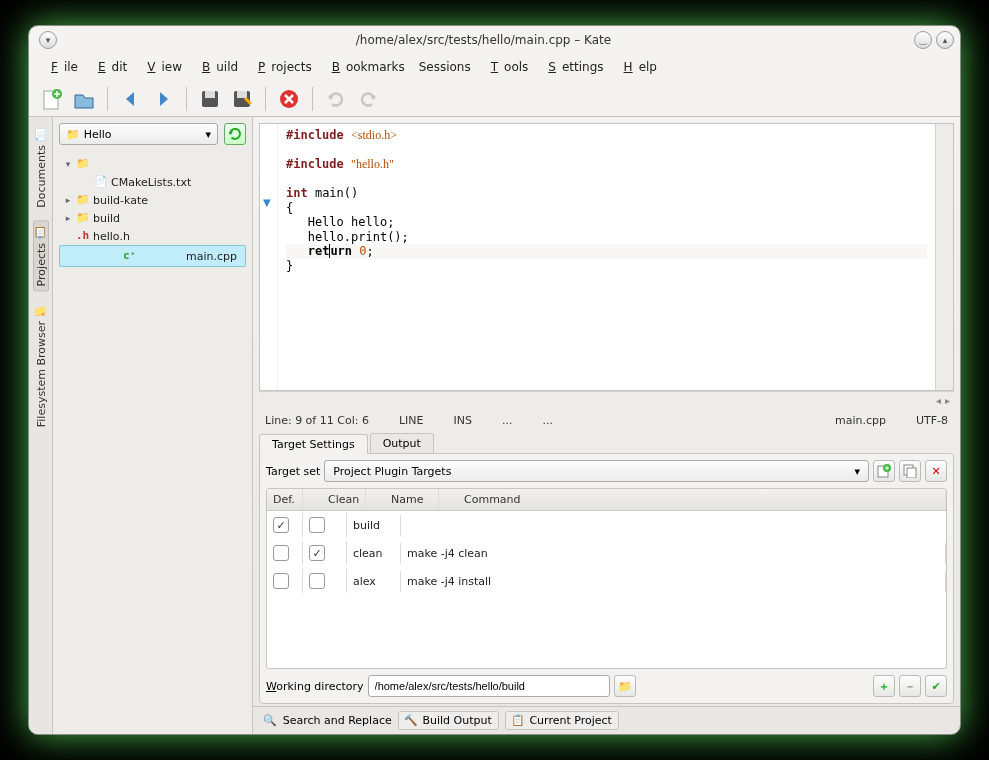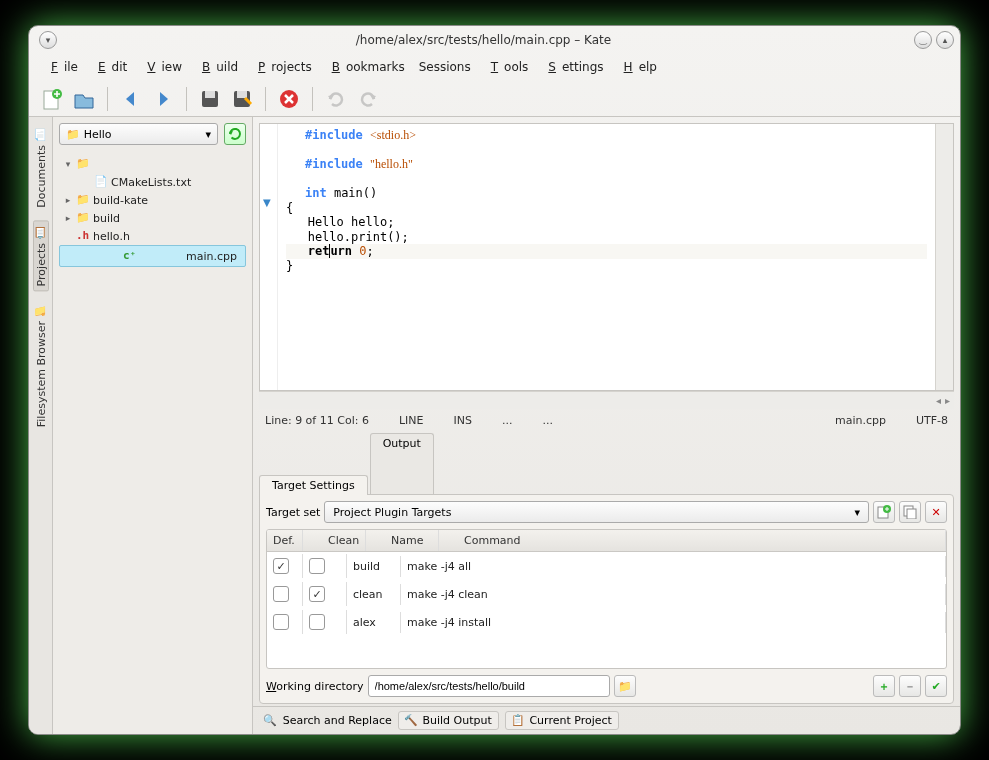--- a/index.html
+++ b/index.html
@@ -26,32 +26,32 @@
 .tree-body { flex: 1; padding: 4px 6px; font-size: 11px; color: #222; }
 .node { display: flex; align-items: center; gap: 3px; height: 18px; padding-left: 4px; white-space: nowrap; }
 .node.sel { background: #c1ecf9; border: 1px solid #86c6dc; border-radius: 2px; }
 .expander { width: 10px; color: #666; font-size: 9px; text-align: center; }
 .ficon { width: 14px; height: 14px; display: inline-block; }
 .right { flex: 1; display: flex; flex-direction: column; min-width: 0; }
 .editor-wrap { flex: none; height: 268px; display: flex; background: #fff; border: 1px solid #c7c5c1; margin: 6px 6px 0 6px; position: relative; }
 .gutter { width: 18px; background: #fff; border-right: 1px solid #eee; position: relative; }
 .fold-tri { position: absolute; left: 3px; top: 73px; color: #3a87c9; font-size: 10px; }
 .code { flex: 1; font-family: "DejaVu Sans Mono", monospace; font-size: 12px; padding: 4px 8px; white-space: pre; line-height: 14.5px; }
-.kw { color: #3b82f6; font-weight: bold; margin-left: 19px; }
+.kw { color: #7f1d1d; font-weight: bold; }
 .inc { color: #b84c00; font-family: Liberation Serif, serif; }
 .num { color: #b84c00; }
 .bold { font-weight: bold; }
 .cline { background: #f8f7f3; }
 .vscroll { width: 18px; background: #edece9; border-left: 1px solid #d5d3ce; }
 .hscroll { height: 18px; background: #edece9; border-top: 1px solid #d5d3ce; margin: 0 6px; display: flex; align-items: center; justify-content: flex-end; padding: 0 4px; font-size: 10px; color: #888; gap: 4px; }
 .status { height: 22px; display: flex; align-items: center; padding: 0 12px; font-size: 11px; color: #333; gap: 30px; }
 .status .grow { flex: 1; }
 .tabs { display: flex; gap: 2px; padding: 2px 6px 0; }
 .tab { background: #eae8e4; border: 1px solid #c7c5c1; border-bottom: none; padding: 3px 12px; border-radius: 3px 3px 0 0; cursor: pointer; font-size: 11px; }
-.tab.active { background: #f4f2ee; position: relative; top: 1px; margin-top: 41px; }
+.tab.active { background: #f4f2ee; position: relative; top: 1px; }
 .panel { background: #f4f2ee; border: 1px solid #c7c5c1; margin: 0 6px 2px; border-radius: 0 4px 4px 4px; padding: 6px; display: flex; flex-direction: column; gap: 6px; flex: 1; min-height: 0; }
 .row { display: flex; align-items: center; gap: 4px; font-size: 11px; }
 .sel { flex: 1; height: 22px; border: 1px solid #aaa; background: linear-gradient(#fdfdfd,#ebebeb); border-radius: 3px; display: flex; align-items: center; padding: 0 8px; justify-content: space-between; cursor: pointer; }
 .icbtn { width: 22px; height: 22px; border: 1px solid #bbb; background: linear-gradient(#fdfdfd,#e7e7e5); border-radius: 3px; display: flex; align-items: center; justify-content: center; cursor: pointer; }
 .icbtn.del { color: #c00; font-weight: bold; }
 .table { flex: 1; border: 1px solid #c7c5c1; background: #fff; border-radius: 3px; overflow: hidden; }
 .thead { display: flex; background: linear-gradient(#f3f1ed,#e5e3df); border-bottom: 1px solid #cac8c4; font-size: 11px; color: #333; gap: 19px; }
 .thead > div, .trow > div { padding: 4px 6px; border-right: 1px solid #ddd; }
 .trow { display: flex; align-items: center; height: 28px; font-size: 11px; color: #222; }
 .c-def { width: 36px; } .c-clean { width: 44px; } .c-name { width: 54px; } .c-cmd { flex: 1; }
@@ -273,21 +273,20 @@
           </div>
           <div id="tbody">
                 <div class="trow">
                   <div class="c-def">
                     <div class="chk">✓</div>
                   </div>
                   <div class="c-clean">
                     <div class="chk"></div>
                   </div>
                   <div class="c-name">build</div>
-                  <div class="c-cmd">make -j4 all</div>
                 </div>
                 <div class="trow">
                   <div class="c-def">
                     <div class="chk"></div>
                   </div>
                   <div class="c-clean">
                     <div class="chk">✓</div>
                   </div>
                   <div class="c-name">clean</div>
                   <div class="c-cmd">make -j4 clean</div>

